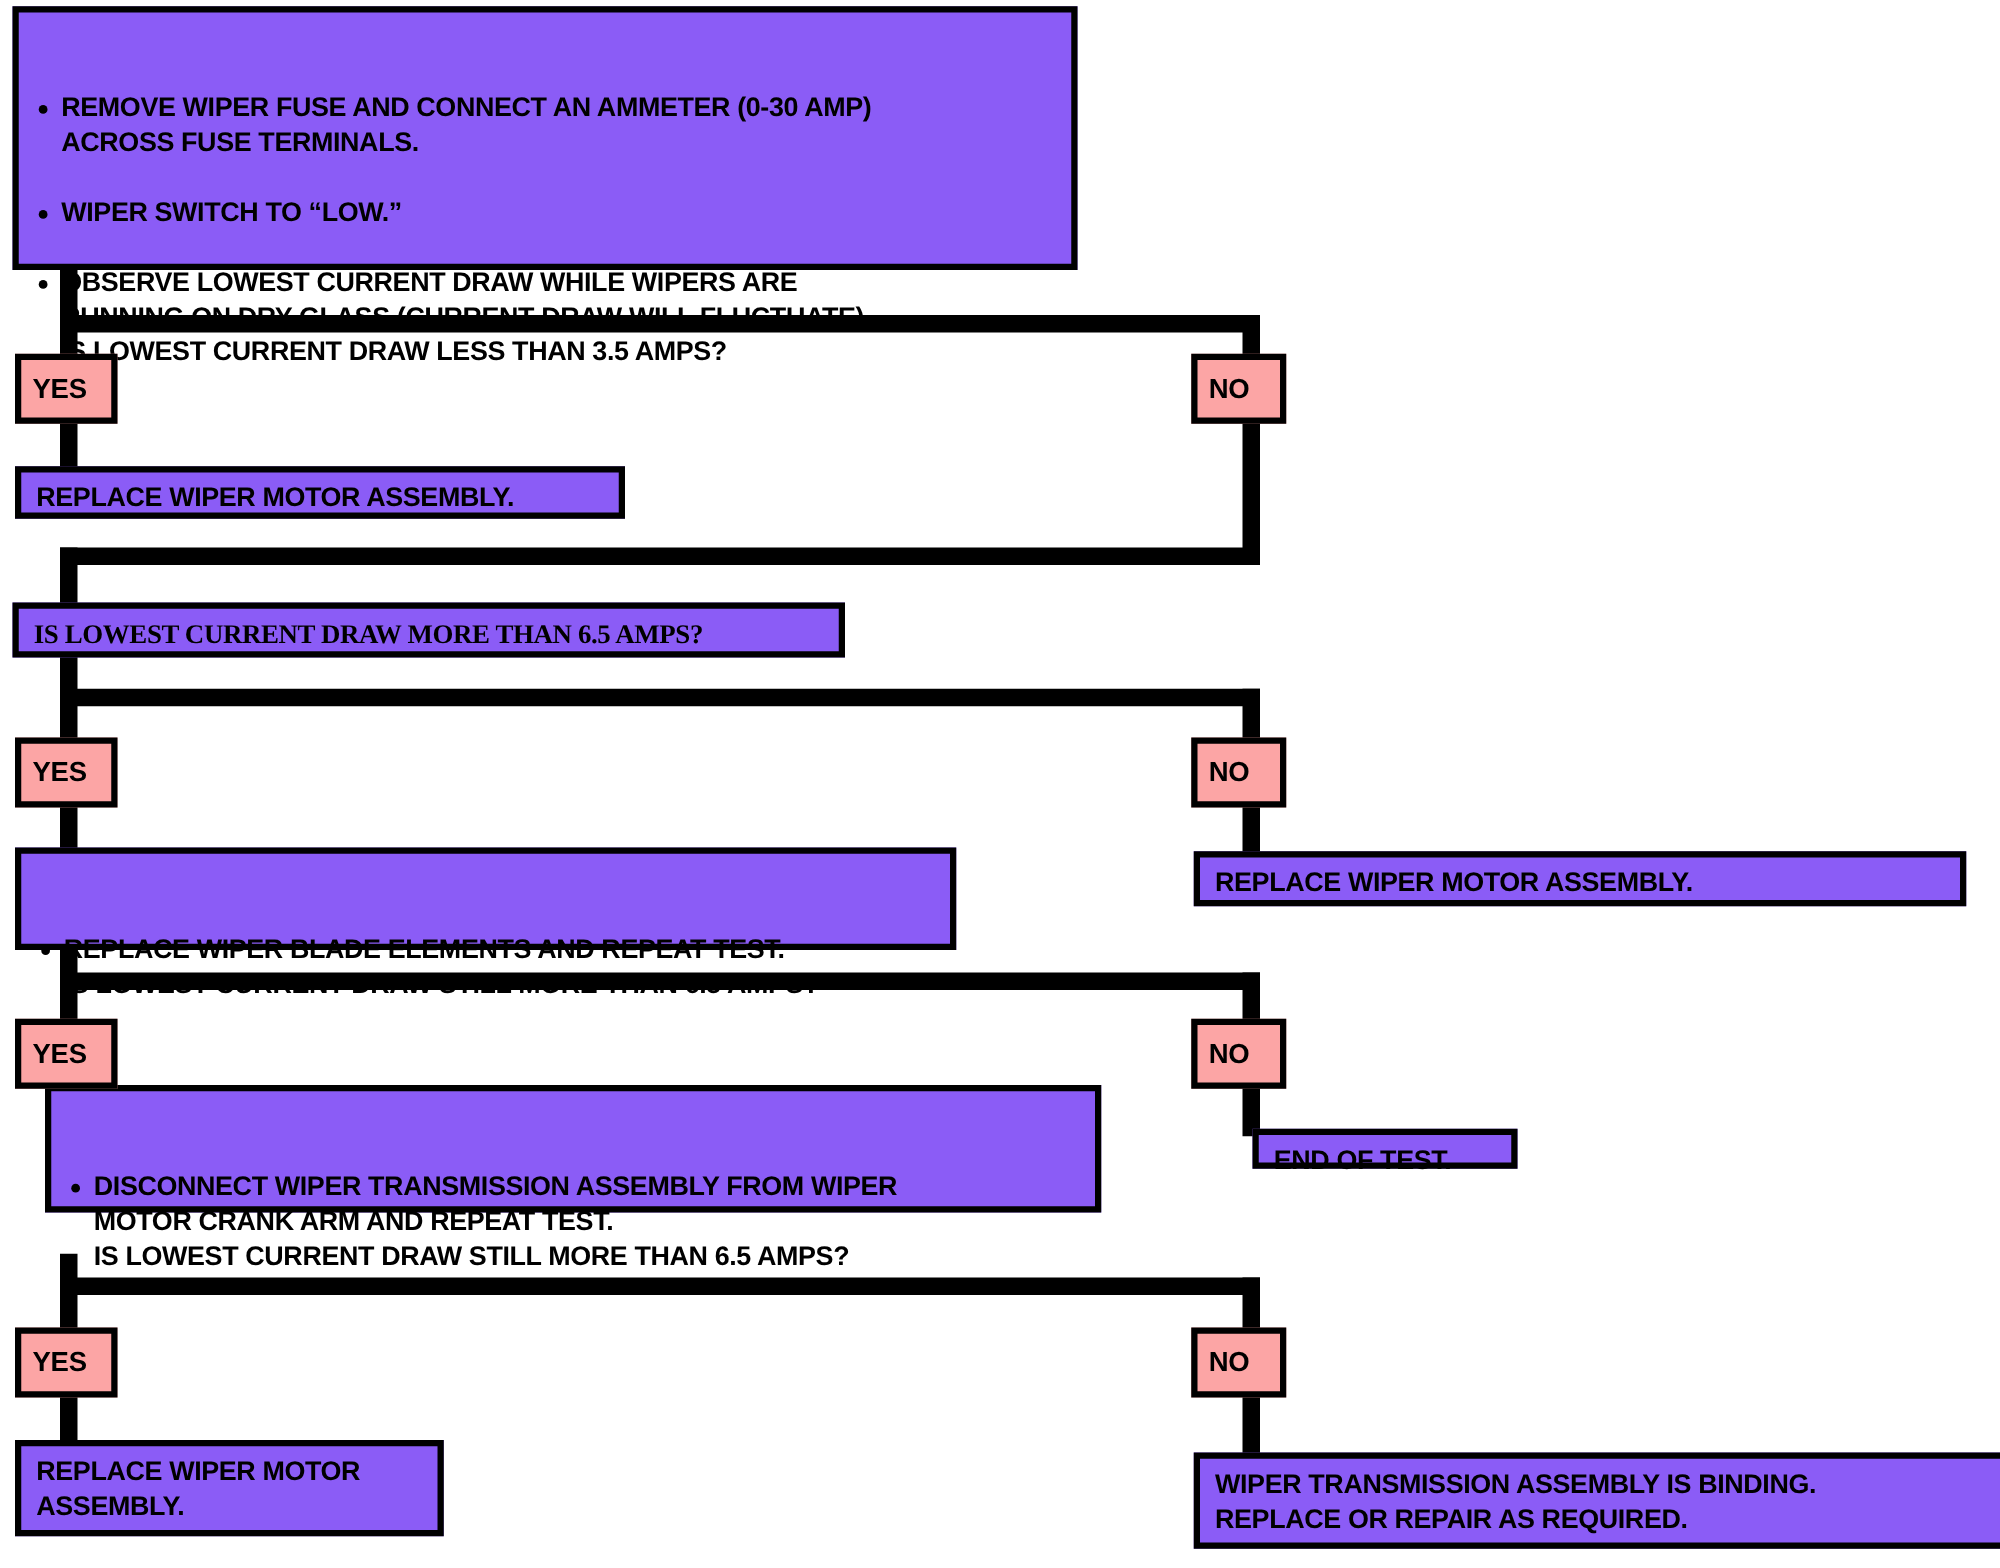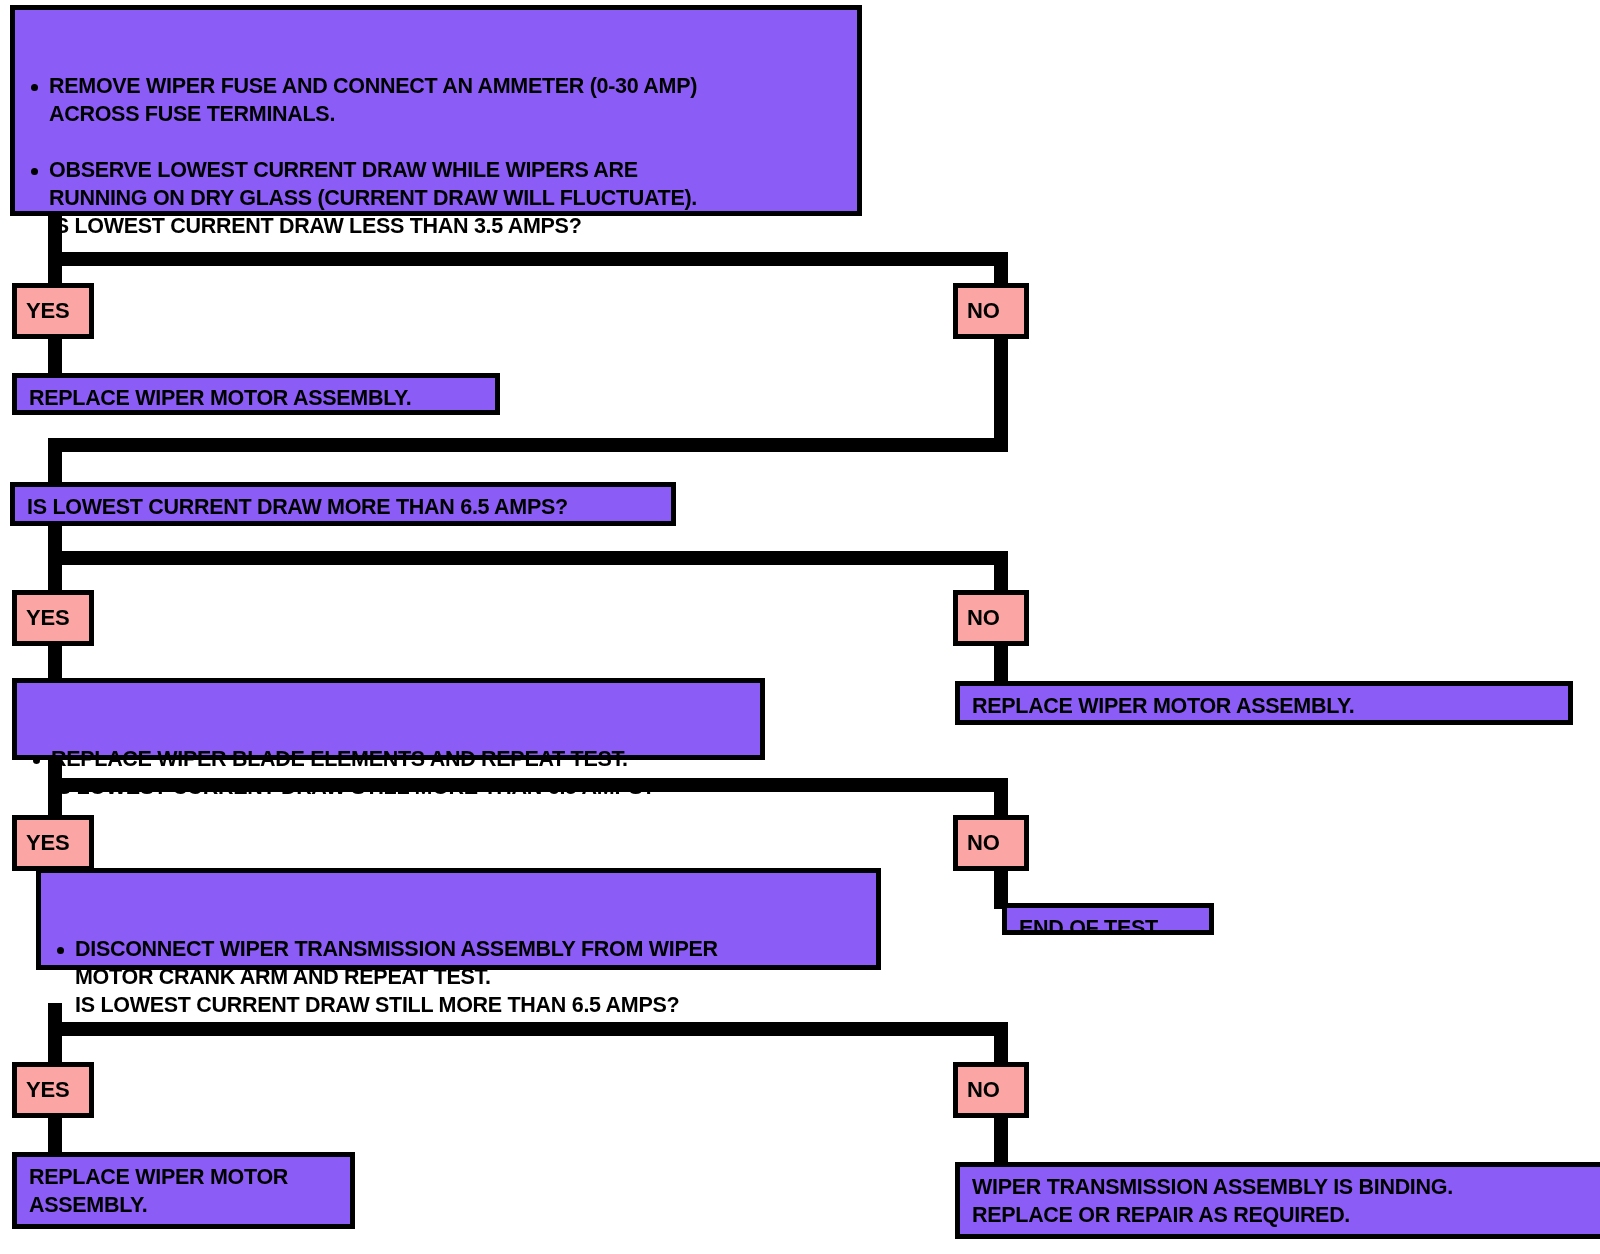--- a/index.html
+++ b/index.html
@@ -71,41 +71,42 @@
 </style>
 </head>
 <body>
 
 <div id="page">
 
   <div class="box" style="left:10px; top:5px; width:852px; height:211px;">
     <ul class="blist">
       <li>REMOVE WIPER FUSE AND CONNECT AN AMMETER (0-30 AMP)
 ACROSS FUSE TERMINALS.</li>
+      <li>WIPER SWITCH TO “LOW.”</li>
       <li>OBSERVE LOWEST CURRENT DRAW WHILE WIPERS ARE
 RUNNING ON DRY GLASS (CURRENT DRAW WILL FLUCTUATE).
 IS LOWEST CURRENT DRAW LESS THAN 3.5 AMPS?</li>
     </ul>
   </div>
 
   <div class="seg" style="left:48px; top:212px; width:14px; height:72px;"></div>
   <div class="seg" style="left:48px; top:252px; width:960px; height:14px;"></div>
   <div class="seg" style="left:994px; top:252px; width:14px; height:34px;"></div>
 
   <div class="chip" style="left:12px; top:283px; width:82px; height:56px;">YES</div>
   <div class="seg" style="left:48px; top:337px; width:14px; height:38px;"></div>
 
   <div class="chip" style="left:953px; top:283px; width:76px; height:56px;">NO</div>
   <div class="seg" style="left:994px; top:337px; width:14px; height:113px;"></div>
   <div class="seg" style="left:48px; top:438px; width:960px; height:14px;"></div>
   <div class="seg" style="left:48px; top:438px; width:14px; height:48px;"></div>
 
   <div class="box" style="left:12px; top:373px; width:488px; height:42px;">REPLACE WIPER MOTOR ASSEMBLY.</div>
 
-  <div class="box" style="left:10px; top:482px; width:666px; height:44px;">IS LOWEST CURRENT DRAW MORE THAN 6.5 AMPS?</div>
+  <div class="box" style="left:10px; top:482px; width:666px; height:44px;font-family:Liberation Serif, serif;">IS LOWEST CURRENT DRAW MORE THAN 6.5 AMPS?</div>
 
   <div class="seg" style="left:48px; top:524px; width:14px; height:72px;"></div>
   <div class="seg" style="left:48px; top:551px; width:960px; height:14px;"></div>
   <div class="seg" style="left:994px; top:551px; width:14px; height:41px;"></div>
 
   <div class="chip" style="left:12px; top:590px; width:82px; height:56px;">YES</div>
   <div class="seg" style="left:48px; top:644px; width:14px; height:36px;"></div>
 
   <div class="chip" style="left:953px; top:590px; width:76px; height:56px;">NO</div>
   <div class="seg" style="left:994px; top:644px; width:14px; height:40px;"></div>

